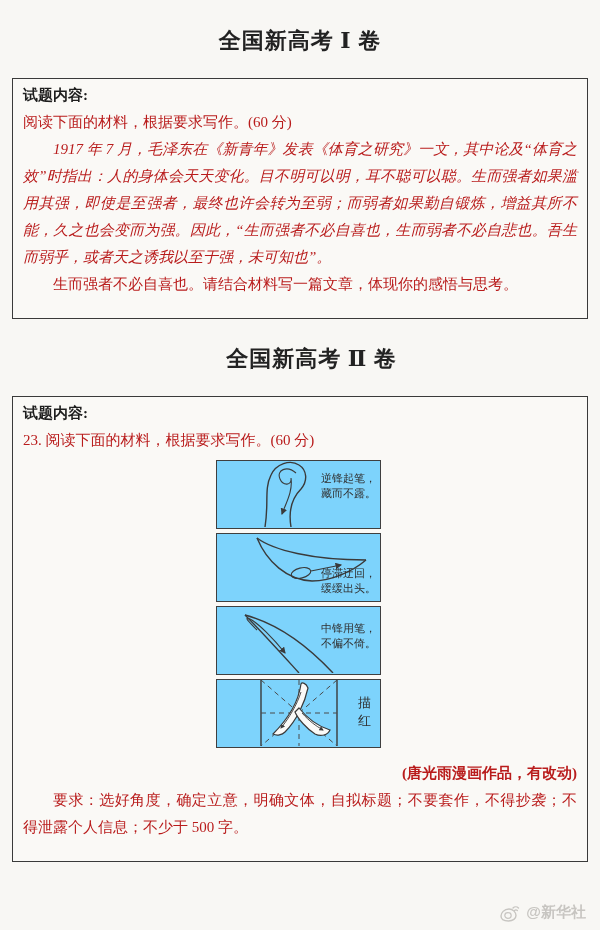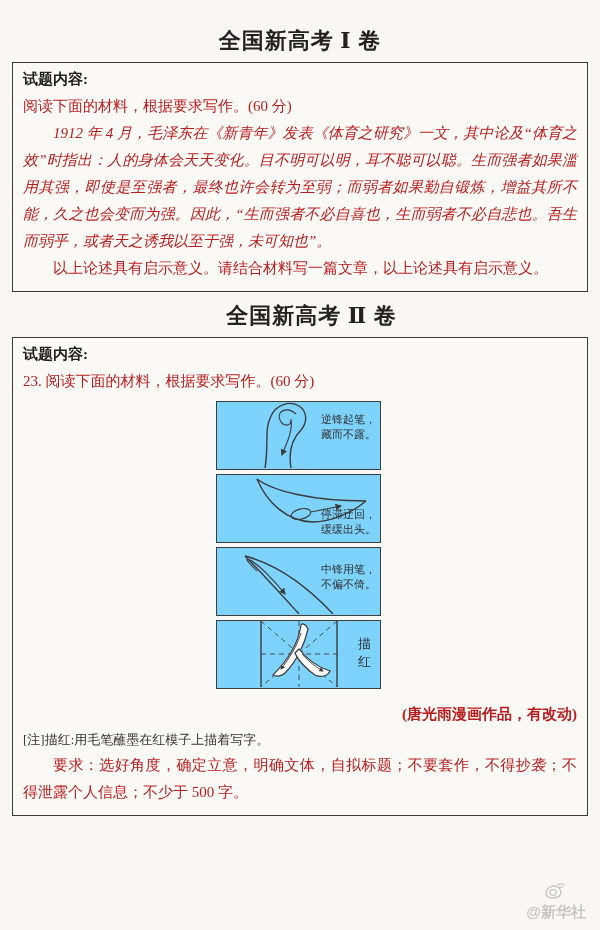--- a/index.html
+++ b/index.html
@@ -11,22 +11,22 @@
     -webkit-font-smoothing:antialiased;
   }
   .page{position:relative;width:600px;height:930px;overflow:hidden;background:#f8f7f4;border-radius:30px;}
   .paper-title{
     margin:0;text-align:center;font-size:22px;font-weight:bold;color:#222;
     letter-spacing:1px;
   }
   .paper-title.t1{padding-top:26px;padding-bottom:6px;}
   .paper-title.t2{padding-top:9px;padding-bottom:6px;margin-left:23px;}
   .qbox{
-    margin:0 12px;border:1.5px solid #3a3a3a;background:#faf9f6;
-    padding:3px 10px 9px 10px;
+    margin:16px 12px;border:1.5px solid #3a3a3a;background:#faf9f6;
+    padding:3px 10px 20px 10px;
   }
   .qhead{font-weight:bold;font-size:15px;line-height:27px;color:#1e1e1e;}
   .line, .para, .credit, .note{
     margin:0;font-size:15px;line-height:27px;color:#b91c1c;
     text-align:justify;
   }
   .para{text-indent:2em;}
   .kai{font-style:italic;}
   .credit{text-align:right;text-indent:0;margin-top:12px;font-weight:bold;}
   .note{font-size:13px;line-height:24px;color:#333;}
@@ -45,35 +45,34 @@
   .cap span{display:block;}
   .cap1{right:4px;top:10px;}
   .cap2{right:4px;top:14px;}
   .cap3{right:4px;bottom:5px;}
   .cap4{right:9px;top:14px;font-size:13px;line-height:18px;text-align:center;}
   
   .watermark{
     position:absolute;right:14px;bottom:8px;display:flex;align-items:center;gap:4px;
     color:#c7c5c1;font-size:15px;font-weight:bold;
     font-family:"Liberation Sans","DejaVu Sans",sans-serif;
-    flex-direction:column;
   }
 </style>
 </head>
 <body>
 
 <div class="page">
 
   <h1 class="paper-title t1">全国新高考 Ⅰ 卷</h1>
 
   <div class="qbox">
     <div class="qhead">试题内容:</div>
     <p class="line">阅读下面的材料，根据要求写作。(60 分)</p>
-    <p class="para kai">1912 年 4 月，毛泽东在《新青年》发表《体育之研究》一文，其中论及“体育之效”时指出：人的身体会天天变化。目不明可以明，耳不聪可以聪。生而强者如果滥用其强，即使是至强者，最终也许会转为至弱；而弱者如果勤自锻炼，增益其所不能，久之也会变而为强。因此，“生而强者不必自喜也，生而弱者不必自悲也。吾生而弱乎，或者天之诱我以至于强，未可知也”。</p>
-    <p class="para">以上论述具有启示意义。请结合材料写一篇文章，以上论述具有启示意义。</p>
+    <p class="para kai">1917 年 7 月，毛泽东在《新青年》发表《体育之研究》一文，其中论及“体育之效”时指出：人的身体会天天变化。目不明可以明，耳不聪可以聪。生而强者如果滥用其强，即使是至强者，最终也许会转为至弱；而弱者如果勤自锻炼，增益其所不能，久之也会变而为强。因此，“生而强者不必自喜也，生而弱者不必自悲也。吾生而弱乎，或者天之诱我以至于强，未可知也”。</p>
+    <p class="para">生而强者不必自喜也。请结合材料写一篇文章，体现你的感悟与思考。</p>
   </div>
 
   <h1 class="paper-title t2">全国新高考 Ⅱ 卷</h1>
 
   <div class="qbox">
     <div class="qhead">试题内容:</div>
     <p class="line">23. 阅读下面的材料，根据要求写作。(60 分)</p>
 
     <div class="comic">
 
@@ -148,21 +147,20 @@
         </svg>
         <div class="cap cap4">
           <span>描</span>
           <span>红</span>
         </div>
       </div>
 
     </div>
 
     <p class="credit">(唐光雨漫画作品，有改动)</p>
-    <p class="note">[注]描红:用毛笔蘸墨在红模子上描着写字。</p>
     <p class="para">要求：选好角度，确定立意，明确文体，自拟标题；不要套作，不得抄袭；不得泄露个人信息；不少于 500 字。</p>
   </div>
 
   <div class="watermark">
     <svg width="22" height="19" viewBox="0 0 22 19">
       <path d="M9,6 C4,6 1,10 1,13 C1,16 4,18 8.5,18 C13,18 16,15.5 16,12.5 C16,9.5 13,6 9,6 Z" fill="none" stroke="#c7c5c1" stroke-width="1.4"></path>
       <ellipse cx="8" cy="12.5" rx="3.2" ry="2.8" fill="none" stroke="#c7c5c1" stroke-width="1.2"></ellipse>
       <path d="M13,5 C14.5,3.5 17,3.5 18.5,5" fill="none" stroke="#c7c5c1" stroke-width="1.4" stroke-linecap="round"></path>
       <path d="M14.5,7.5 C15.3,6.8 16.6,6.8 17.4,7.5" fill="none" stroke="#c7c5c1" stroke-width="1.2" stroke-linecap="round"></path>
     </svg>

